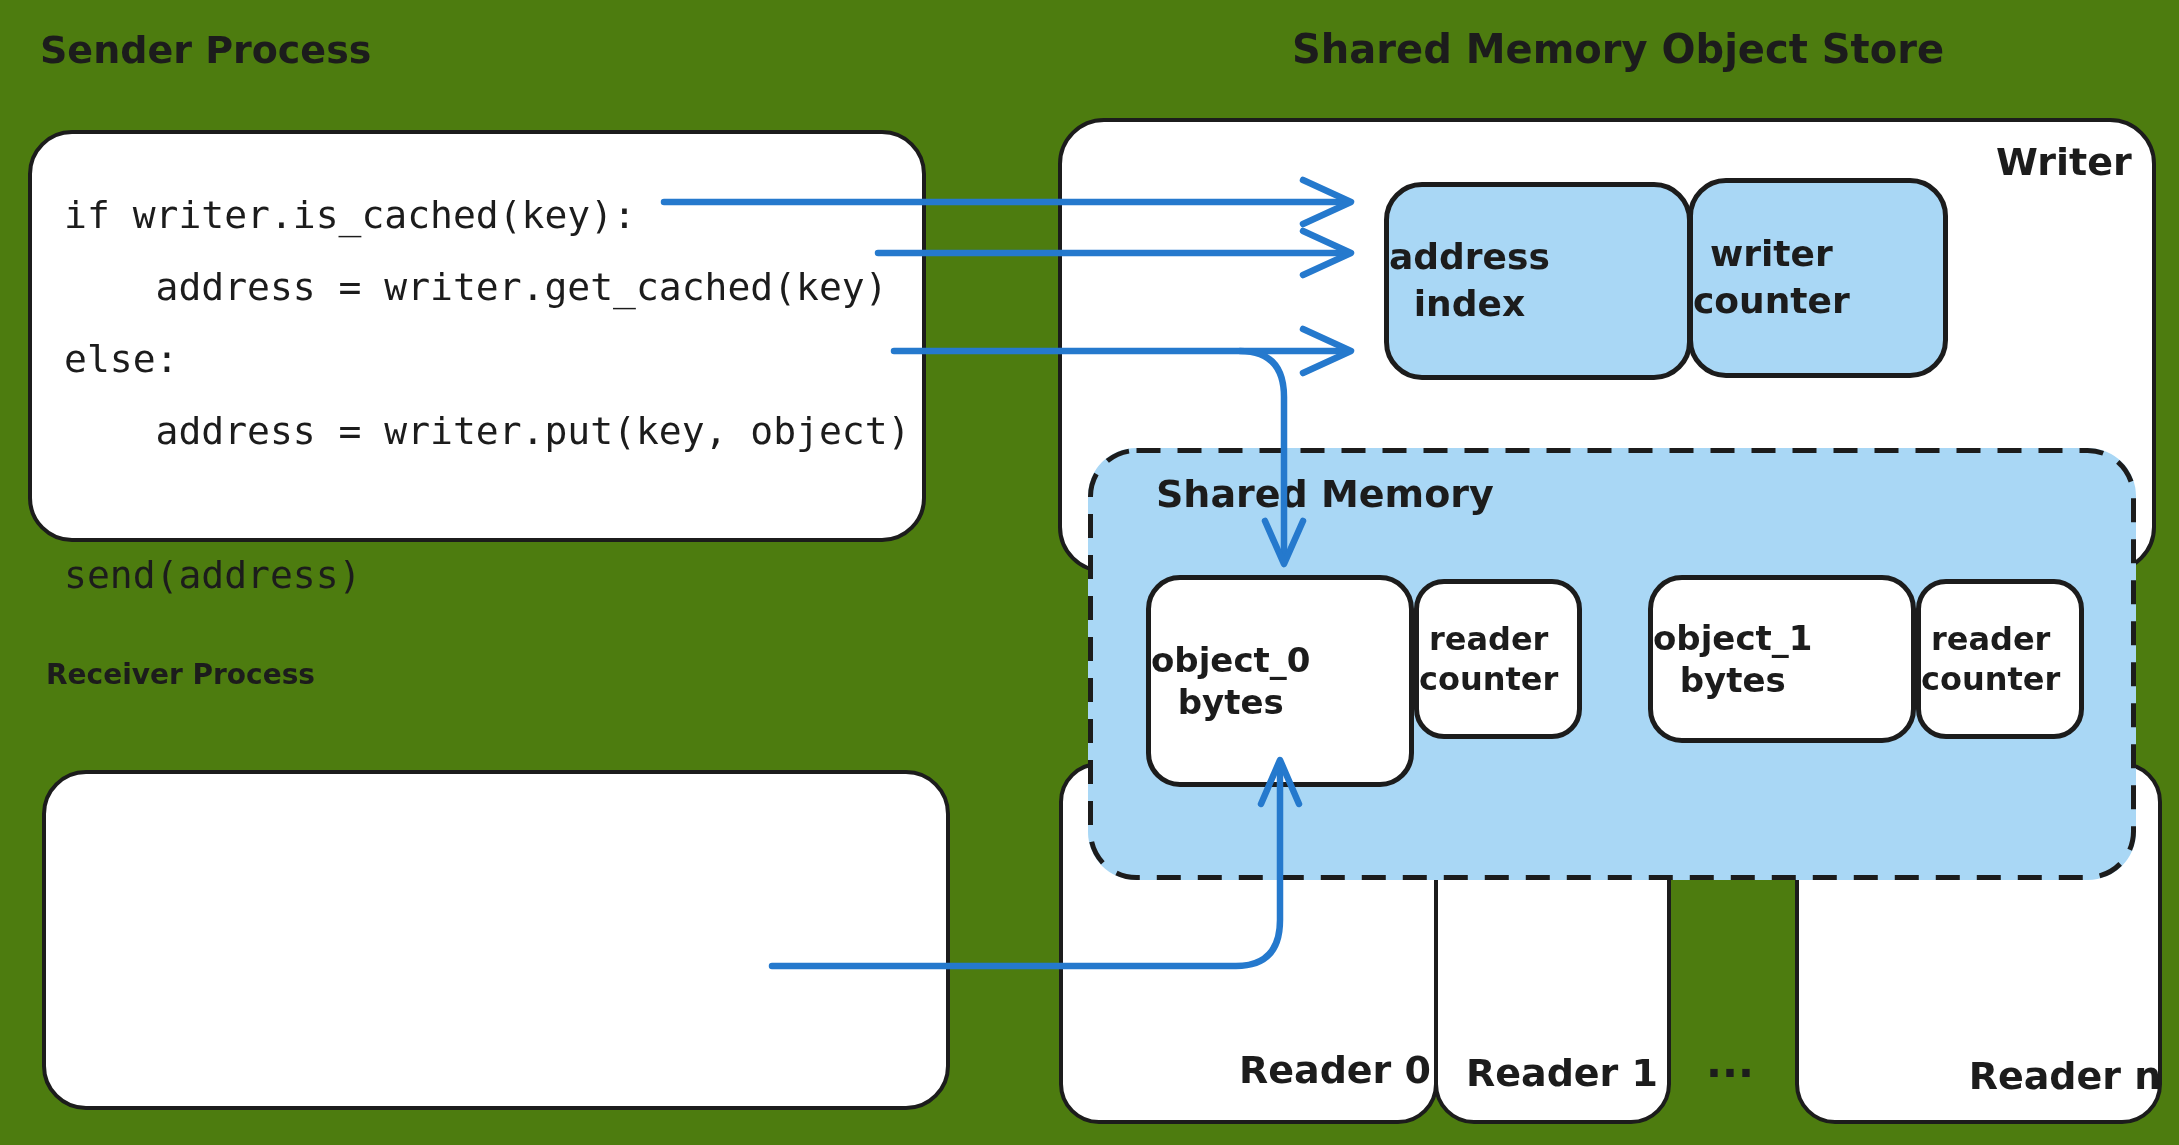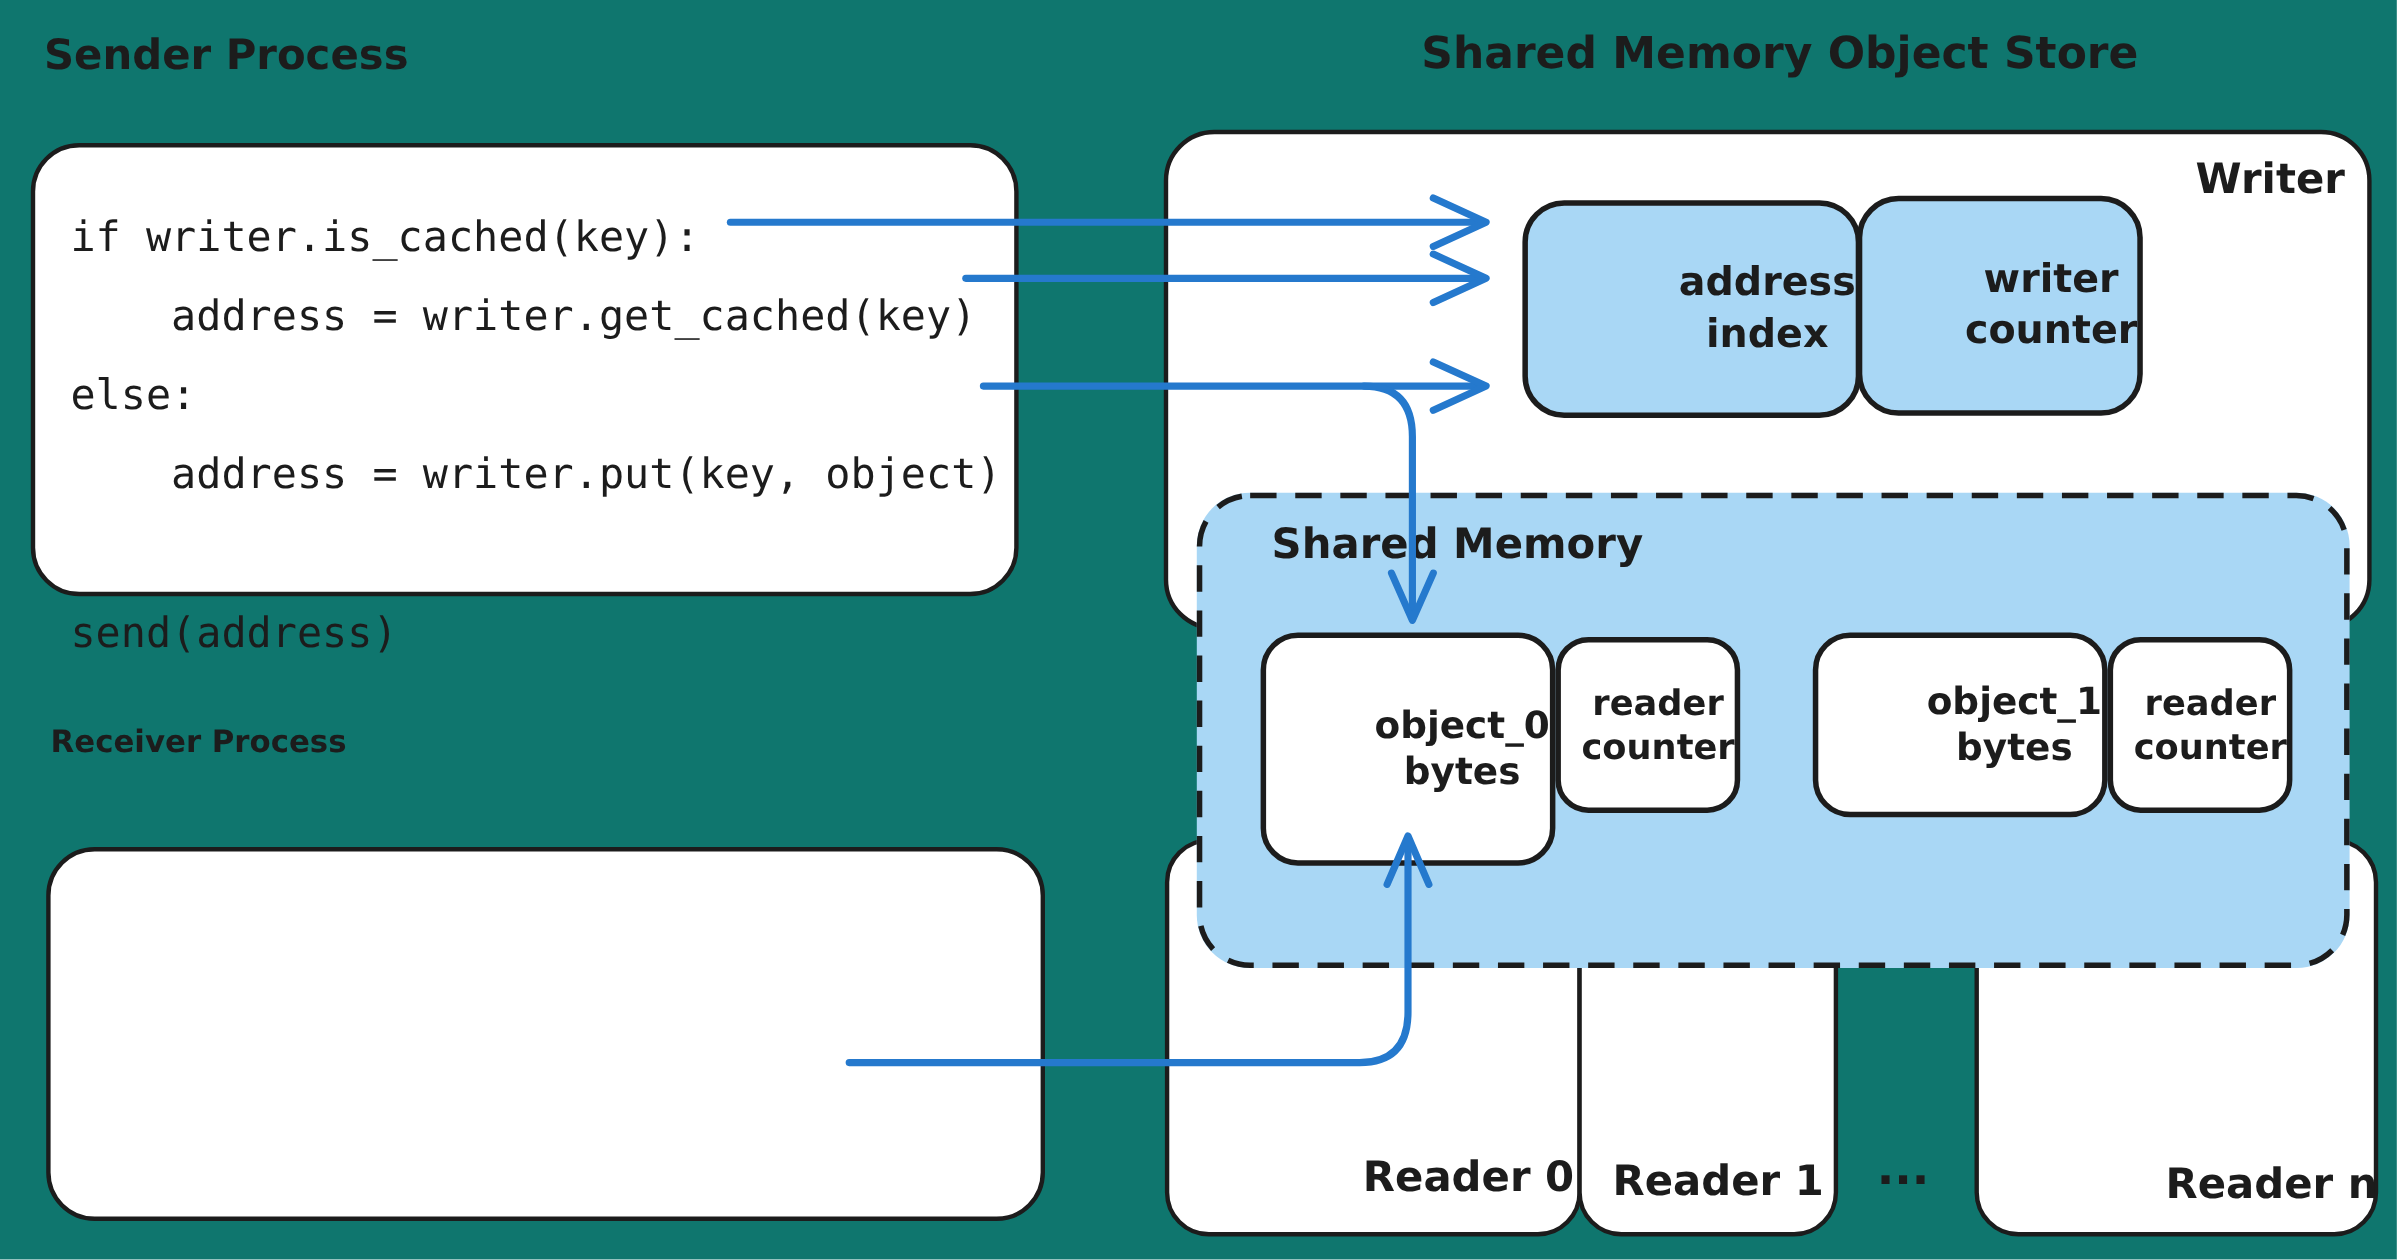--- a/index.html
+++ b/index.html
@@ -1,20 +1,20 @@
 <!DOCTYPE html>
 <html><head>
 <meta charset="utf-8">
 <style>
   html, body { margin: 0; padding: 0; background: #ffffff; }
   #canvas {
     position: relative;
     width: 2179px;
     height: 1145px;
-    background: #0f766e;
+    background: #4d7c0f;
     overflow: hidden;
     font-family: "DejaVu Sans", sans-serif;
     color: #1c1c1c;
   }
   .abs { position: absolute; }
   .label {
     font-weight: 600;
     color: #1c1c1c;
     white-space: nowrap;
   }
@@ -38,21 +38,21 @@
     border: 5px solid #1c1c1c;
   }
   .whitebox {
     box-sizing: border-box;
     background: #ffffff;
     border: 5px solid #1c1c1c;
   }
   .center-label {
     display: flex;
     align-items: center;
-    justify-content: flex-end;
+    justify-content: flex-start;
     text-align: center;
     white-space: pre-line;
     font-weight: 600;
   }
   #arrow-layer { position: absolute; left: 0; top: 0; z-index: 10; pointer-events: none; }
   .z1 { z-index: 1; }
   .z2 { z-index: 2; }
   .z3 { z-index: 3; }
   .z4 { z-index: 4; }
   .z5 { z-index: 5; }

